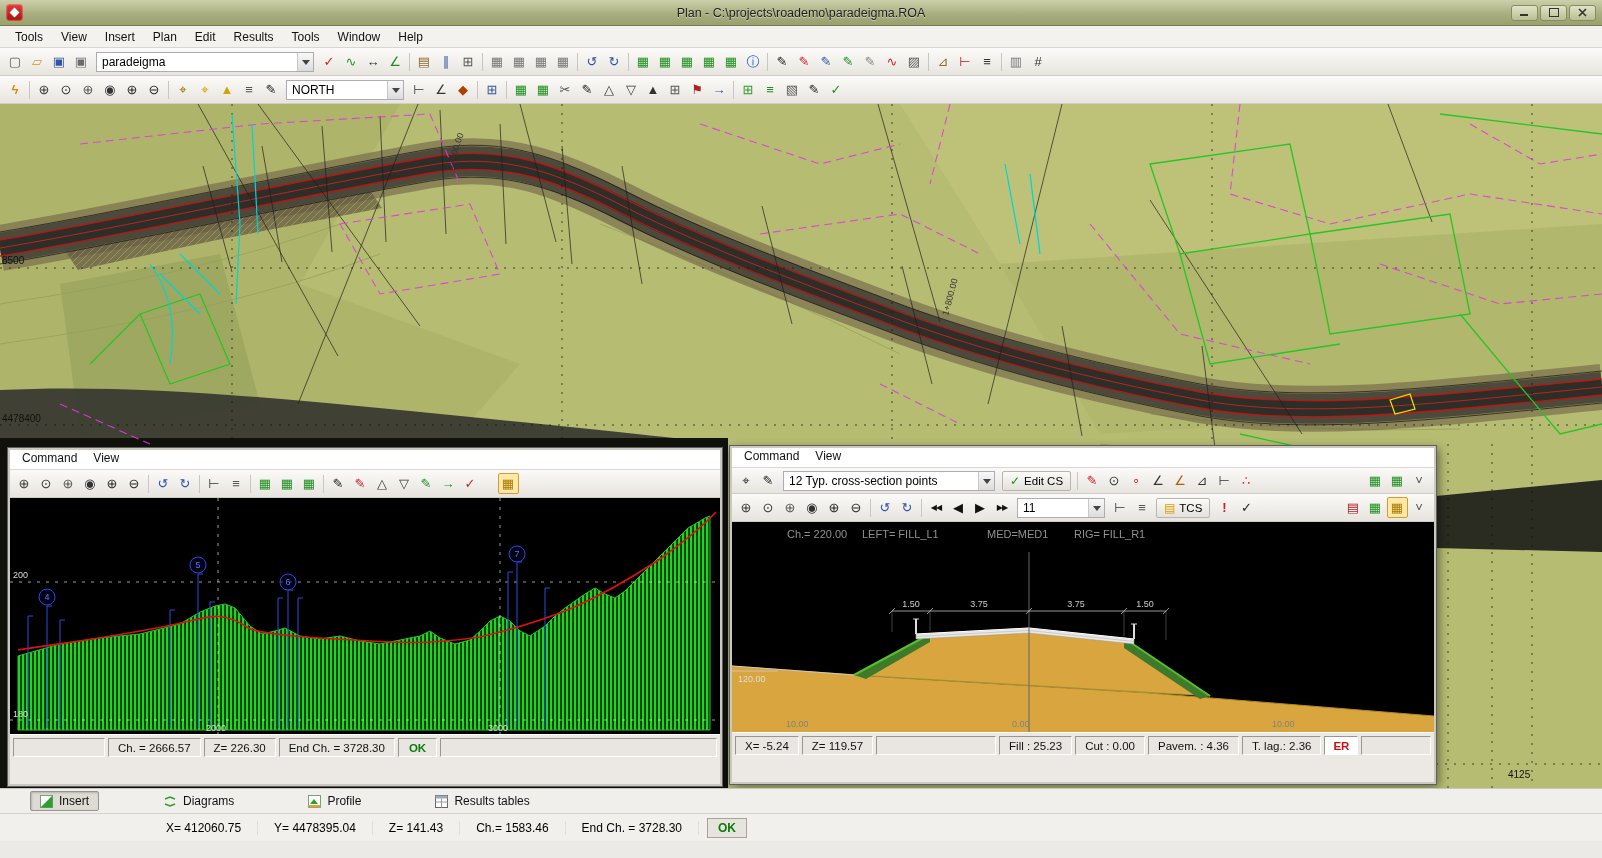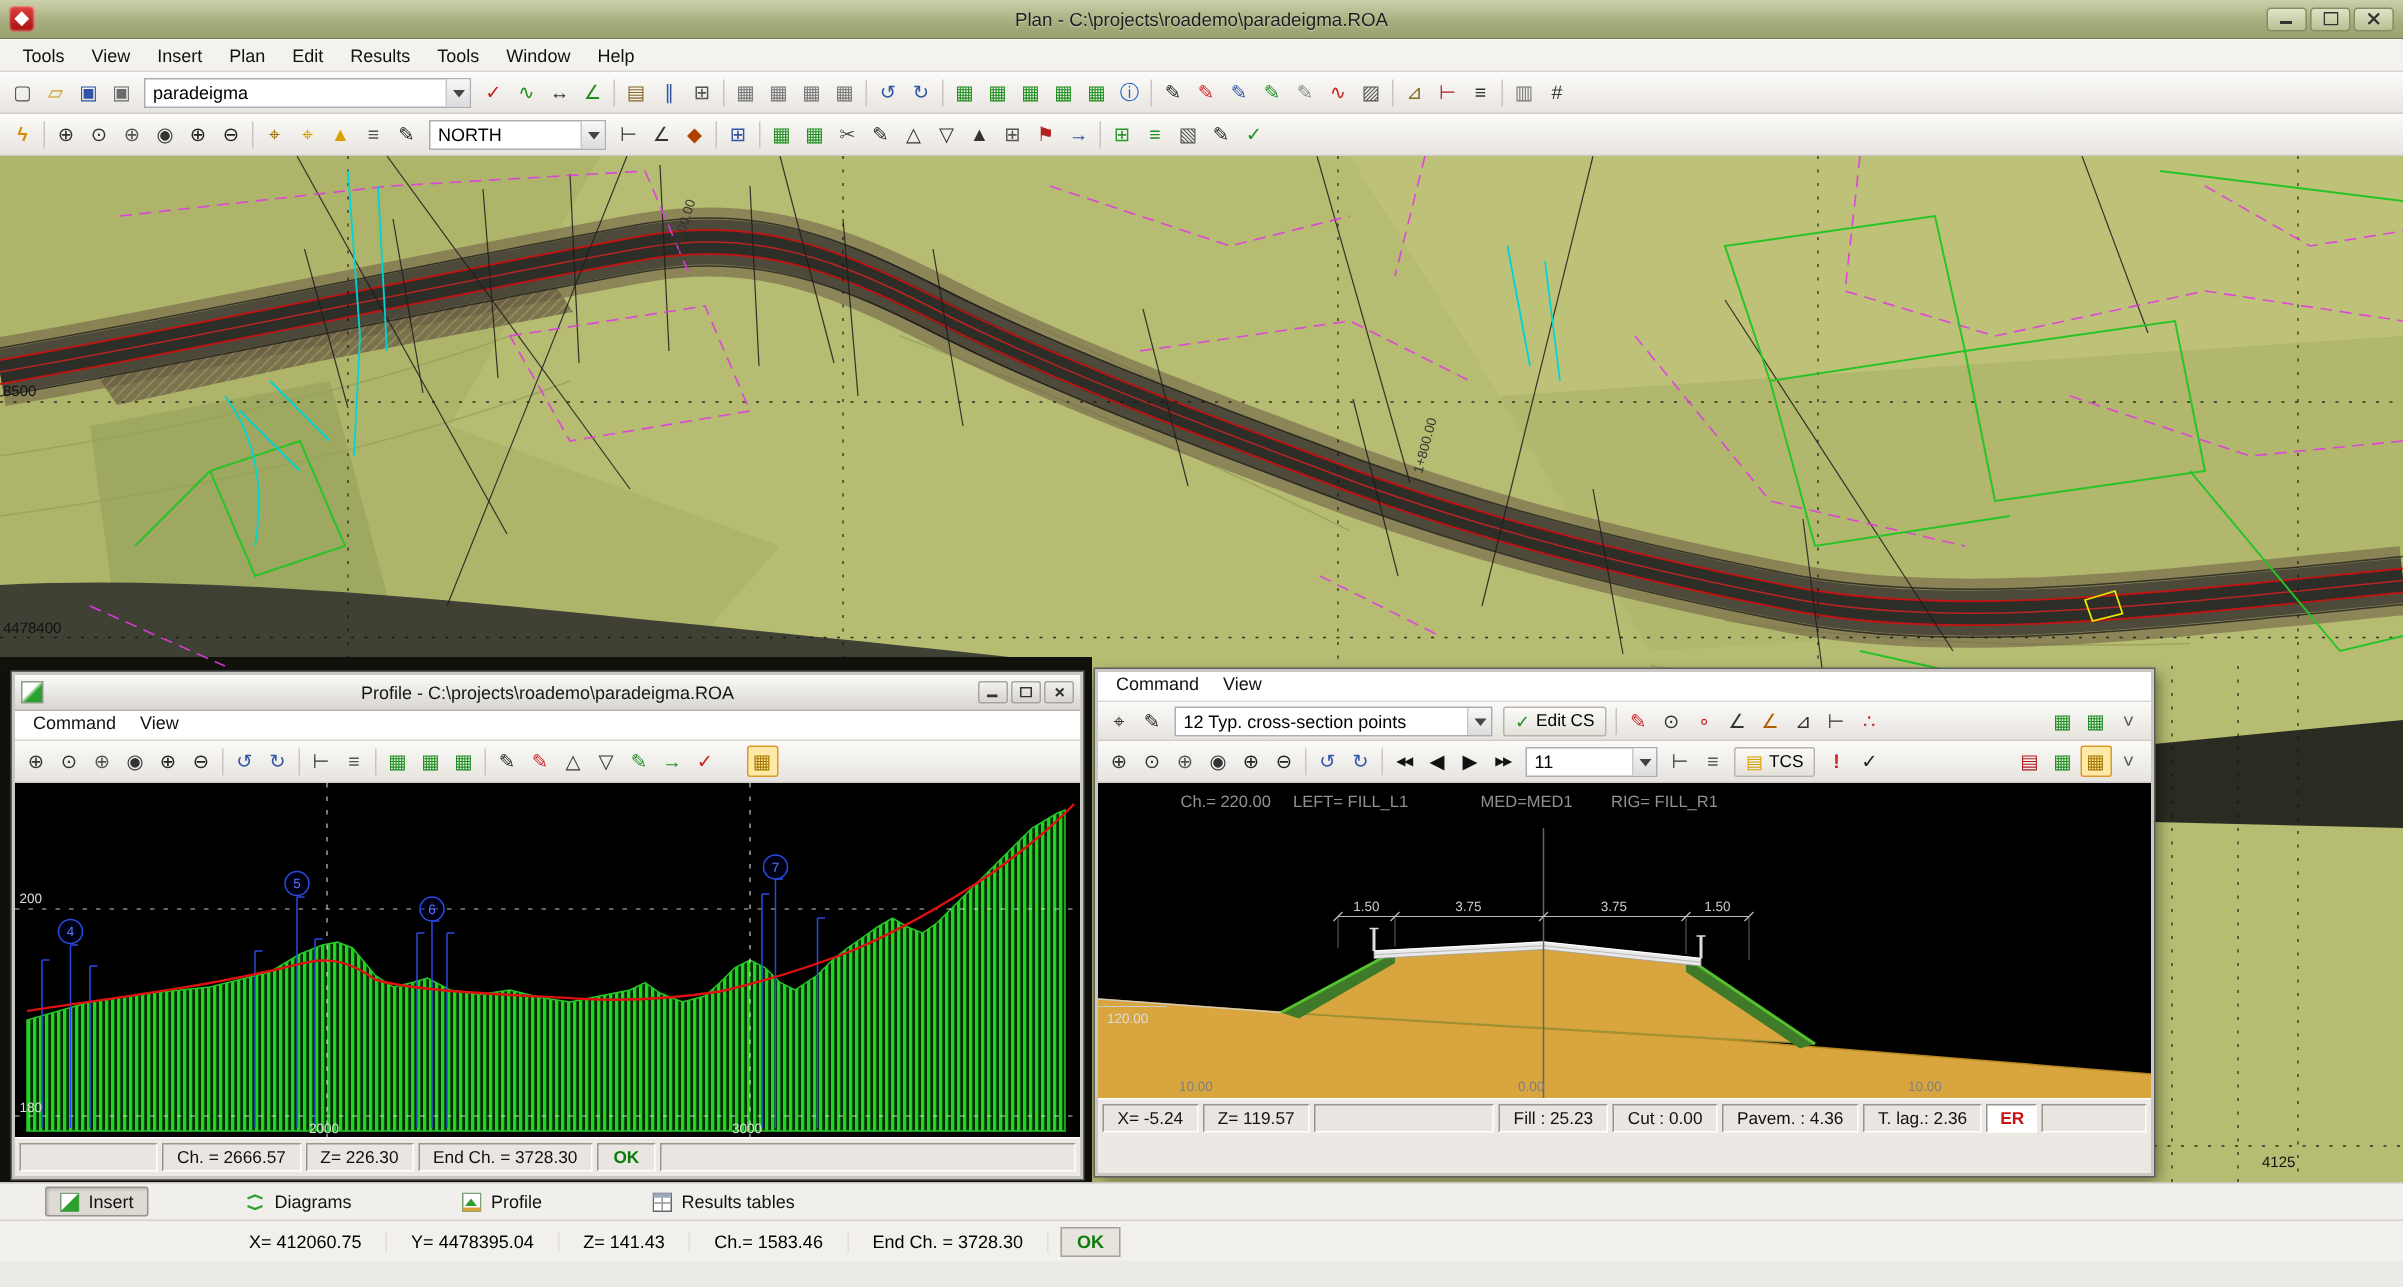--- a/index.html
+++ b/index.html
@@ -346,41 +346,20 @@
 
   <text x="2" y="160" font-size="10" fill="#111">8500</text>
   <text x="2" y="318" font-size="10" fill="#111">4478400</text>
   <text x="1508" y="674" font-size="10" fill="#111">4125</text>
   <text x="452" y="66" font-size="9" fill="#333" transform="rotate(-72 452 66)">1+400.00</text>
   <text x="948" y="212" font-size="9" fill="#333" transform="rotate(-75 948 212)">1+800.00</text>
 </svg>
 </div>
 
 <div class="child" style="left:8px;top:448px;width:714px;height:338px">
-  <div class="cw-title">
-    <span class="cw-icon"></span>
-    <span class="cw-text">Profile - C:\projects\roademo\paradeigma.ROA</span>
-    <span class="cw-btns">
-      <span class="cwb">
-          <svg width="8" height="7">
-            <rect y="5" width="7" height="2" fill="#333"></rect>
-          </svg>
-        </span>
-      <span class="cwb">
-          <svg width="8" height="7">
-            <rect x="0.5" y="0.5" width="7" height="6" fill="none" stroke="#333"></rect>
-          </svg>
-        </span>
-      <span class="cwb">
-          <svg width="7" height="7">
-            <path d="M1,1 L6,6 M6,1 L1,6" stroke="#333" stroke-width="1.4"></path>
-          </svg>
-        </span>
-    </span>
-  </div>
   <div class="cw-menu">
     <span class="mi">Command</span>
     <span class="mi">View</span>
   </div>
   <div class="cw-toolbar">
     <span class="icons">
         <span class="tbi" style="color: rgb(51, 51, 51);">⊕</span>
         <span class="tbi" style="color: rgb(51, 51, 51);">⊙</span>
         <span class="tbi" style="color: rgb(85, 85, 85);">⊕</span>
         <span class="tbi" style="color: rgb(51, 51, 51);">◉</span>

